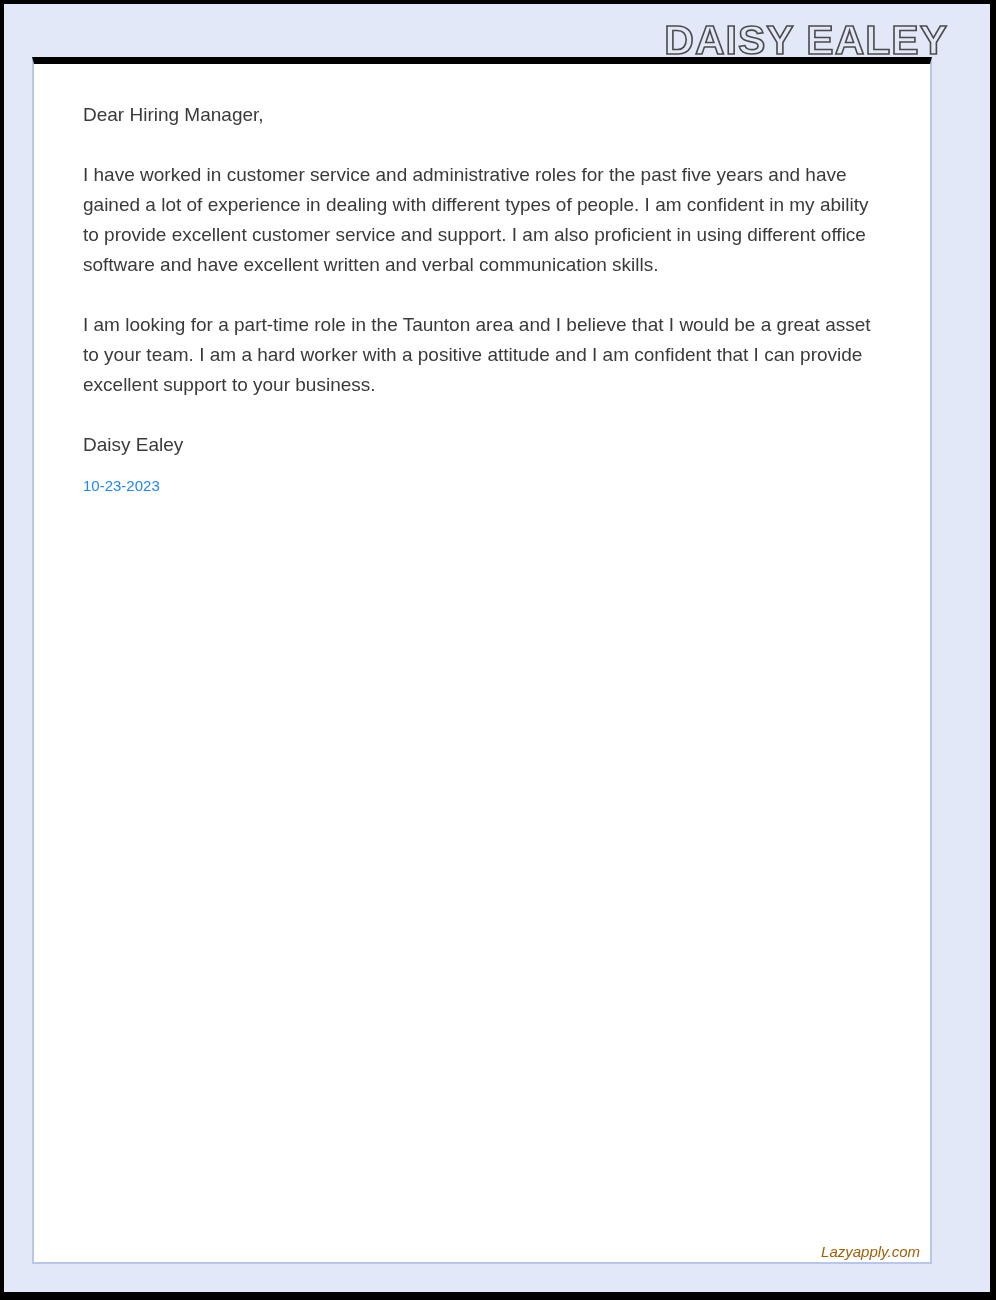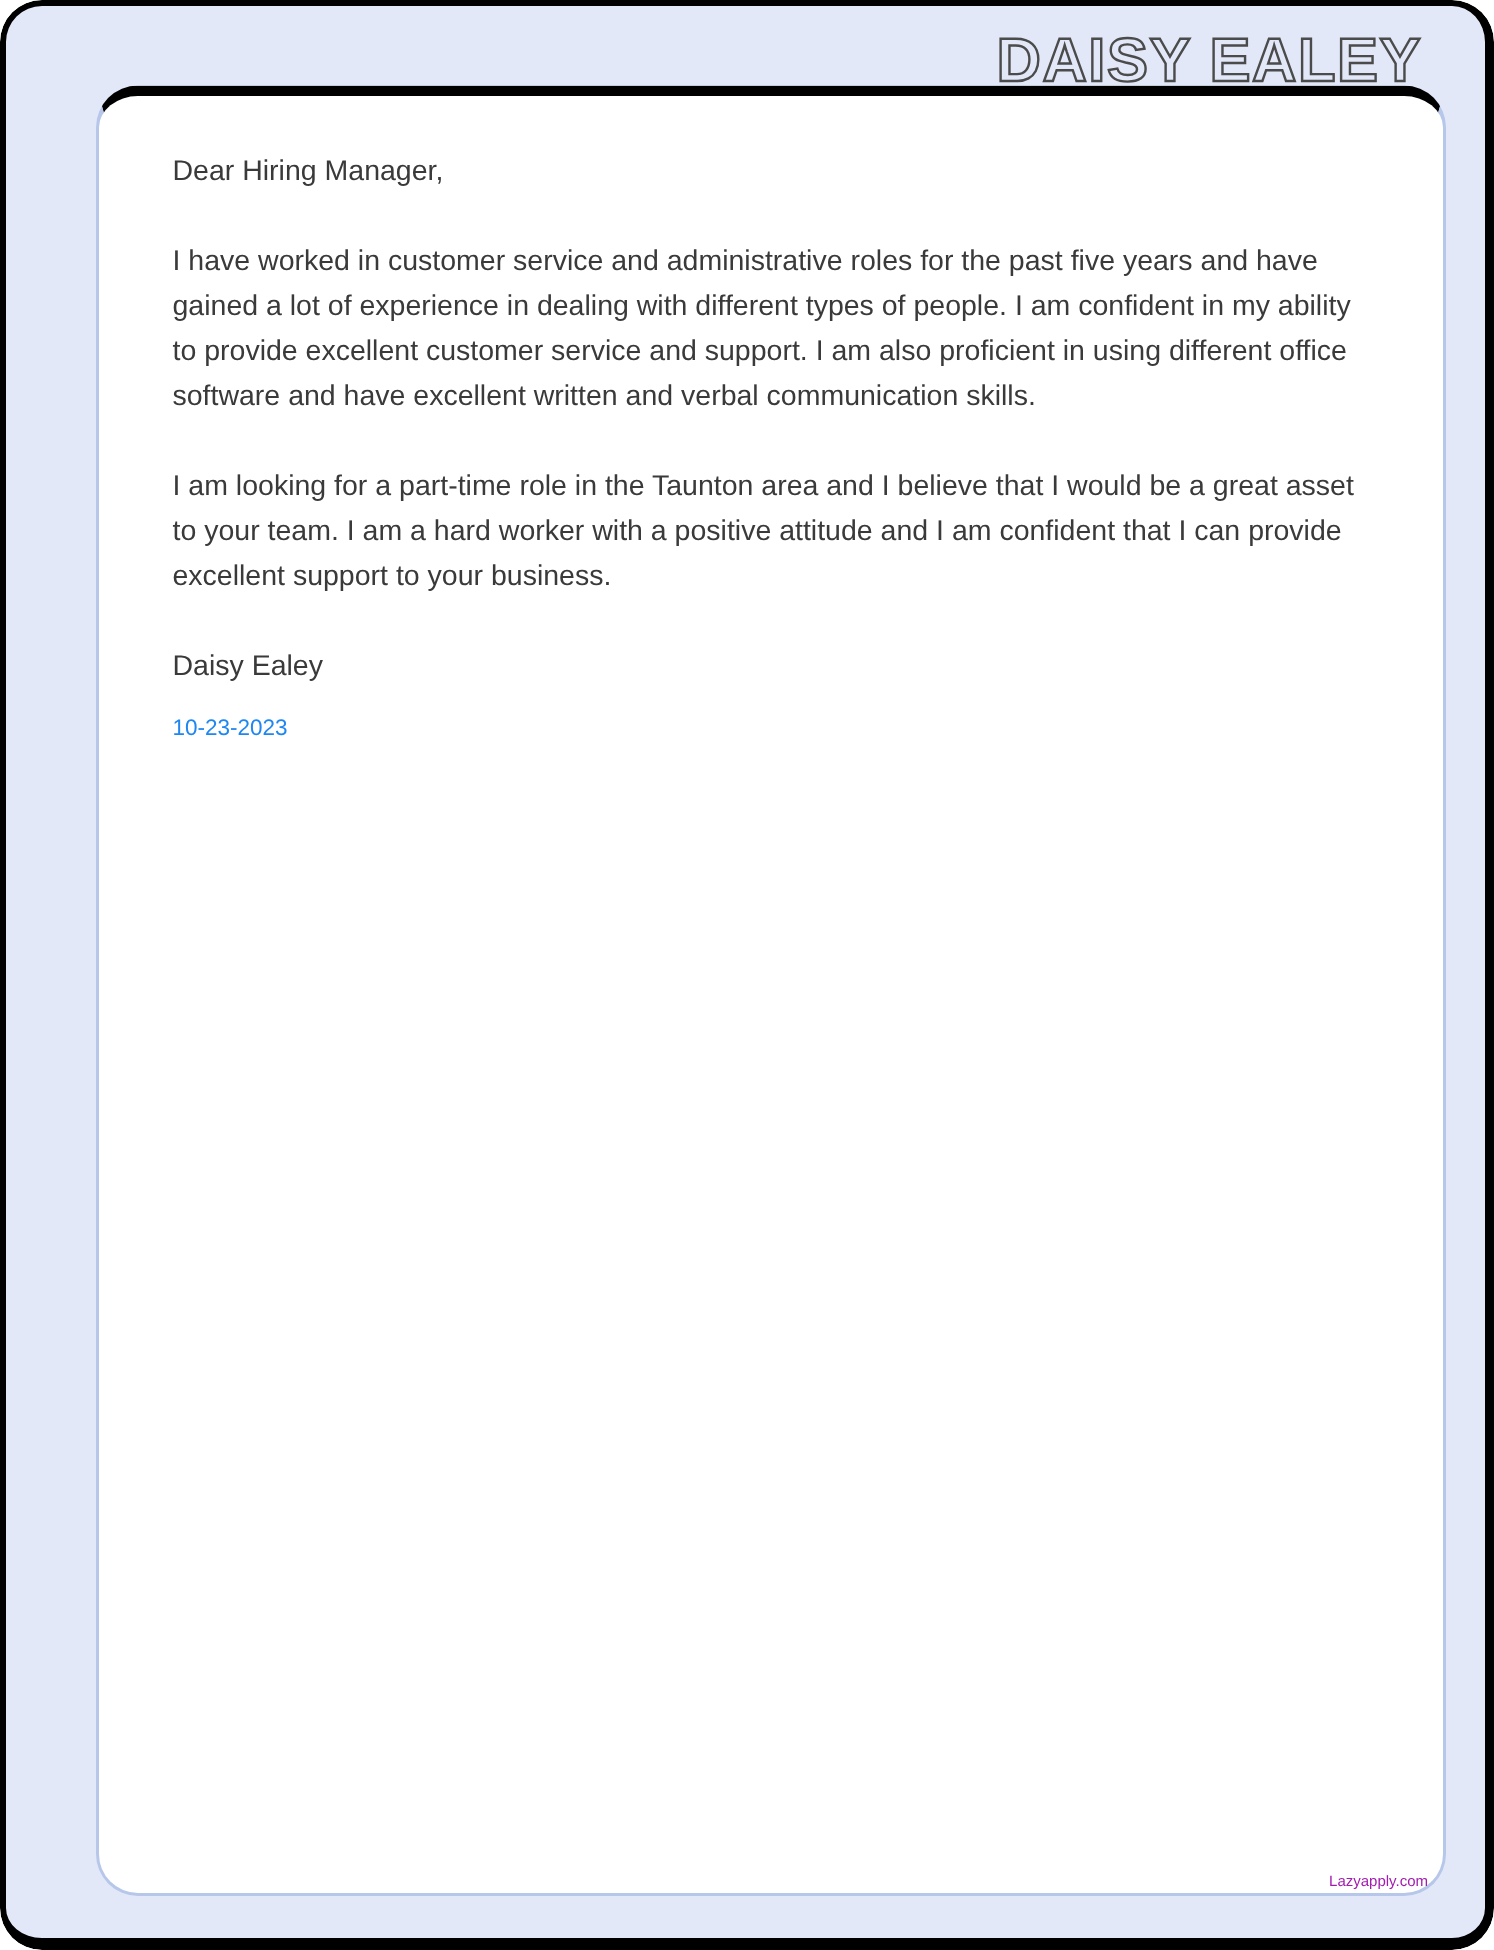--- a/index.html
+++ b/index.html
@@ -1,15 +1,15 @@
 <!DOCTYPE html>
 <html><head>
 <meta charset="utf-8">
 <style>
-  * { box-sizing: border-box; margin: 0; padding: 0; border-radius: 28px; }
+  * { box-sizing: border-box; margin: 0; padding: 0; }
   html, body { width: 996px; height: 1300px; }
   body {
     font-family: "Liberation Sans", sans-serif;
     background: #ffffff;
   }
   .frame {
     width: 996px;
     height: 1300px;
     background: #e2e8f8;
     border: 4px solid #000000;
@@ -30,21 +30,21 @@
     font-size: 41px;
     font-weight: 700;
     letter-spacing: 1px;
     color: transparent;
     -webkit-text-stroke: 1.6px #4b4b4b;
     text-shadow: 0 0 0 transparent;
     white-space: nowrap;
     line-height: 1;
   }
   .paper {
-    margin-left: 60px;
+    margin-left: 28px;
     width: 900px;
     height: 1207px;
     background: #ffffff;
     border-top: 7px solid #000000;
     border-left: 2px solid #b7c7ea;
     border-right: 2px solid #b7c7ea;
     border-bottom: 2px solid #b7c7ea;
     position: relative;
     padding: 36px 46px 0 49px;
   }
@@ -60,22 +60,23 @@
     font-size: 15px;
     line-height: 30px;
     text-decoration: none;
     cursor: pointer;
     display: inline-block;
   }
   .watermark {
     position: absolute;
     right: 10px;
     bottom: 2px;
-    font-size: 10px;
-    color: #a21caf;
+    font-size: 15px;
+    color: #a16207;
+    font-style: italic;
   }
 </style>
 </head>
 <body>
 
 <div class="frame">
 
   <div class="header">
     <div class="brand-name">DAISY EALEY</div>
   </div>

